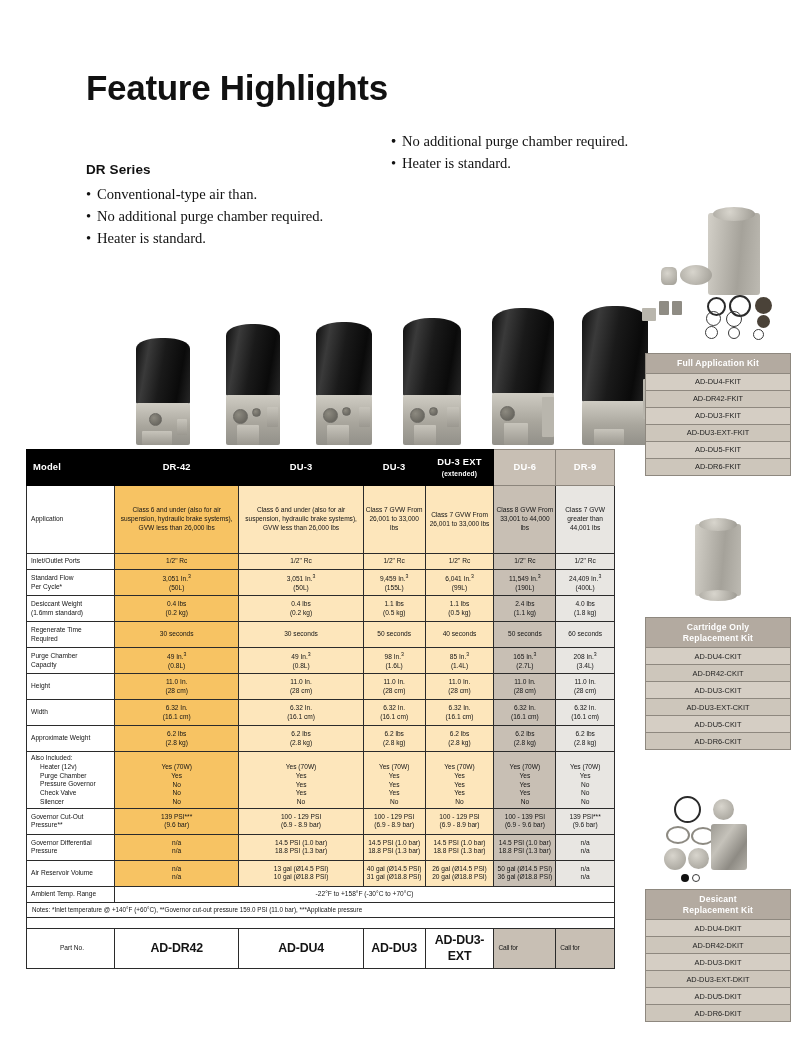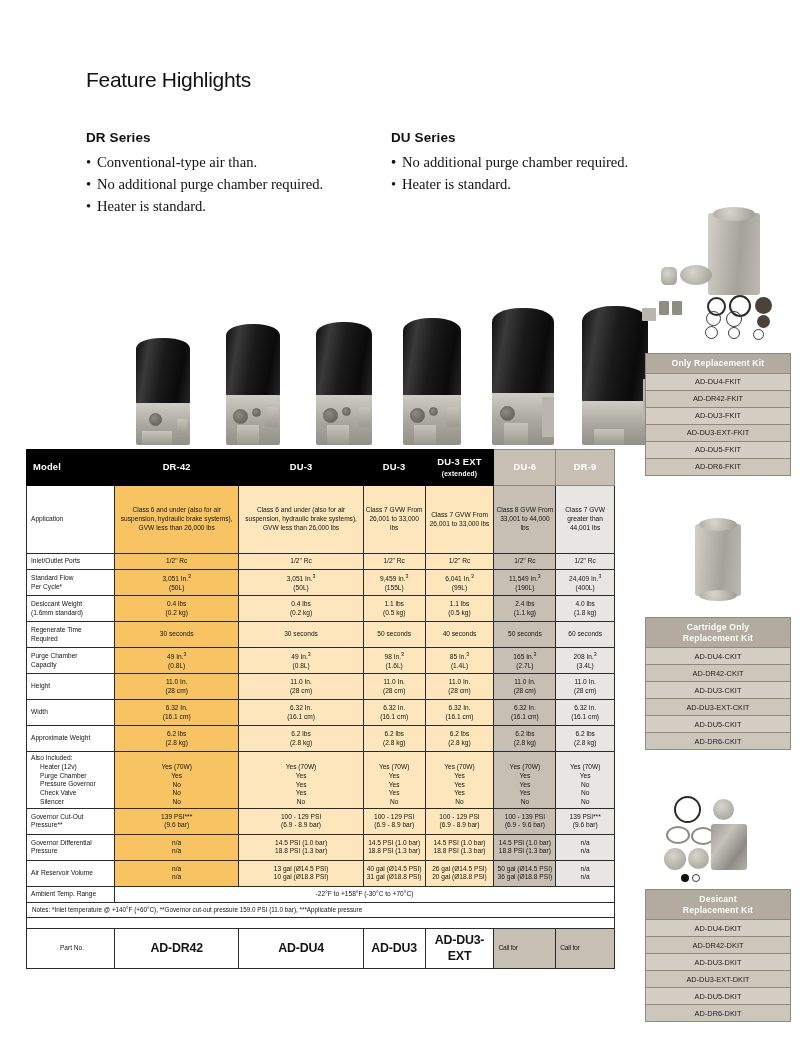--- a/index.html
+++ b/index.html
@@ -9,31 +9,31 @@
     background: #ffffff;
     font-family: "Liberation Sans", sans-serif;
     color: #1a1a1a;
     position: relative;
     overflow: hidden;
   }
 
   
   .page-title {
     position: absolute; left: 86px; top: 68px;
-    font-size: 21px; font-weight: normal; letter-spacing: -0.3px;
+    font-size: 35px; font-weight: bold; letter-spacing: -0.3px;
     color: #111;
   }
 
   
   .series { position: absolute; }
   .series.dr { left: 86px; top: 130px; width: 300px; }
   .series.du { left: 391px; top: 130px; width: 330px; }
   .series-name {
     font-size: 13.5px; font-weight: bold; color: #111;
-    margin-bottom: 6px; letter-spacing: .1px;
+    margin-bottom: 6px; letter-spacing: .1px; margin-top: 32px;
   }
   .series ul { list-style: none; margin: 0; padding: 0; }
   .series li {
     font-family: "Liberation Serif", serif;
     font-size: 14.6px; color: #111;
     line-height: 1.52;
     position: relative; padding-left: 11px;
     white-space: nowrap;
   }
   .series li .bullet {
@@ -198,21 +198,20 @@
 <div class="series dr">
   <div class="series-name">DR Series</div>
   <ul>
     <li><span class="bullet">•</span><span>Conventional-type air than.</span></li>
     <li><span class="bullet">•</span><span>No additional purge chamber required.</span></li>
     <li><span class="bullet">•</span><span>Heater is standard.</span></li>
   </ul>
 </div>
 
 <div class="series du">
-  <div class="series-name">DU Series</div>
   <ul>
     <li><span class="bullet">•</span></li>
     <li><span class="bullet">•</span><span>No additional purge chamber required.</span></li>
     <li><span class="bullet">•</span><span>Heater is standard.</span></li>
   </ul>
 </div>
 
 <div class="photo-row">
 
   <div class="dryer" style="left:16px;width:54px;height:108px;">
@@ -515,21 +514,21 @@
   <div class="art-ring thin" style="left:61px;top:106px;width:15px;height:15px;"></div>
   <div class="art-ring thin" style="left:81px;top:106px;width:16px;height:16px;"></div>
   <div class="art-ring thin" style="left:60px;top:121px;width:13px;height:13px;"></div>
   <div class="art-ring thin" style="left:83px;top:122px;width:12px;height:12px;"></div>
   <div class="art-seal" style="left:110px;top:92px;width:17px;height:17px;"></div>
   <div class="art-seal" style="left:112px;top:110px;width:13px;height:13px;"></div>
   <div class="art-ring thin" style="left:108px;top:124px;width:11px;height:11px;"></div>
 </div>
 
 <div class="kit-box" style="top:353px;">
-  <div class="kit-head">Only Replacement Kit</div>
+  <div class="kit-head">Full Application Kit</div>
   <div class="kit-row">AD-DU4-FKIT</div>
   <div class="kit-row">AD-DR42-FKIT</div>
   <div class="kit-row">AD-DU3-FKIT</div>
   <div class="kit-row">AD-DU3-EXT-FKIT</div>
   <div class="kit-row">AD-DU5-FKIT</div>
   <div class="kit-row">AD-DR6-FKIT</div>
 </div>
 
 <div class="kit-art" style="top:508px;height:105px;">
   <div class="art-canister" style="left:50px;top:16px;width:46px;height:72px;"></div>

